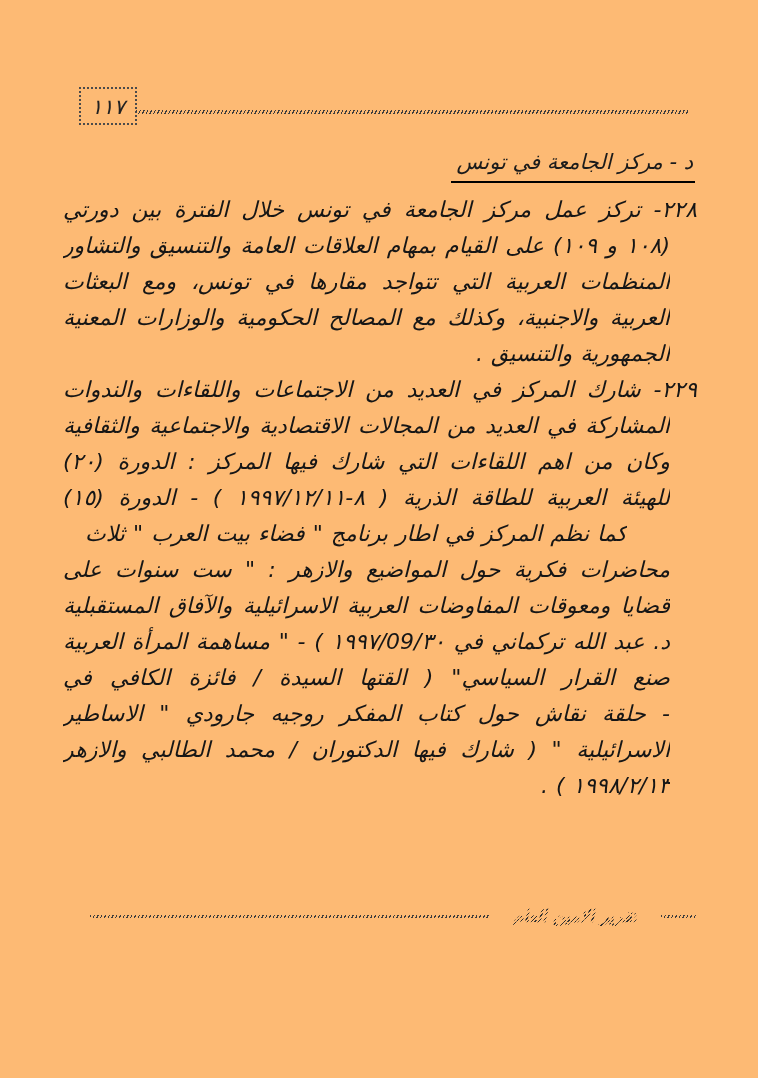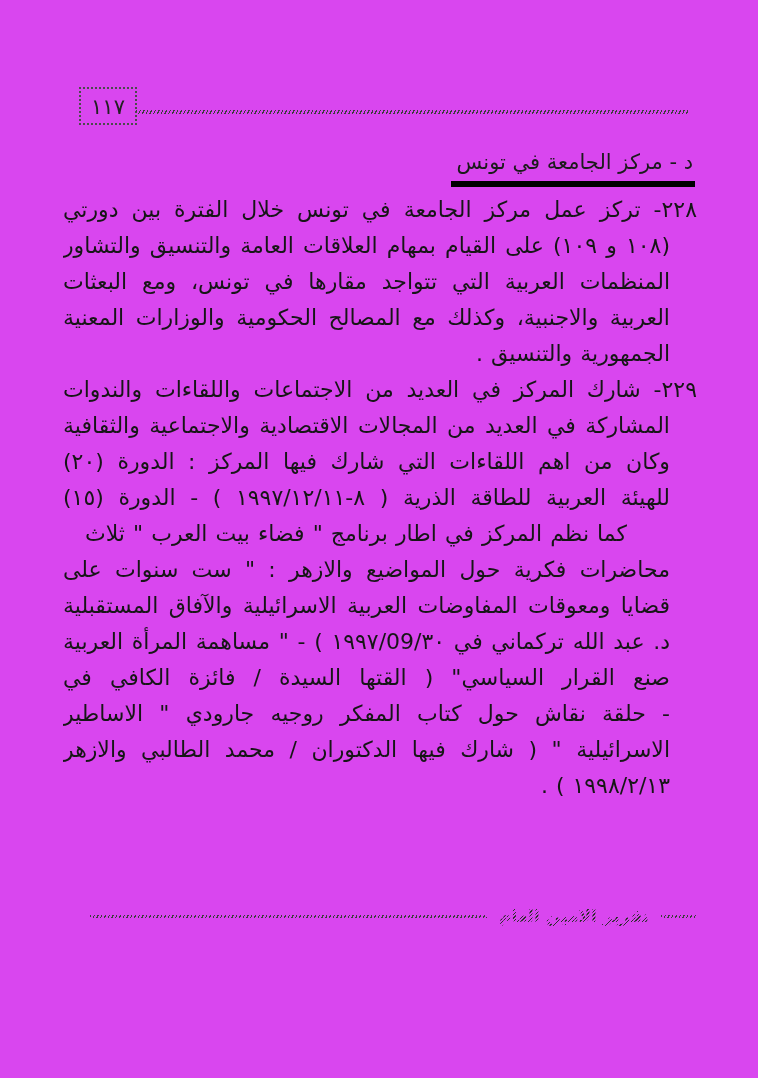--- a/index.html
+++ b/index.html
@@ -1,23 +1,24 @@
 <!DOCTYPE html>
 <html lang="ar" dir="rtl"><head>
 <meta charset="utf-8">
 <style>
   html,body{margin:0;padding:0;background:#ffffff;}
   .page{
     position:relative;
     width:758px;height:1078px;
-    background:#d946ef;
+    background:#fdba74;
     font-family:"DejaVu Sans", sans-serif;
     color:#1c1c1c;
     overflow:hidden;
     direction:rtl;
+    font-style:italic;
   }
   
   .pagenum-box{
     position:absolute;left:79px;top:87px;
     min-width:36px;height:32px;
     border:2px dotted #4b4b4b;
     padding:2px 9px 0 9px;
     display:flex;align-items:center;justify-content:center;
     font-size:21px;letter-spacing:3px;color:#222;
     direction:ltr;
@@ -27,39 +28,39 @@
     background-image:repeating-linear-gradient(115deg,#3d3d3d 0 1.2px,rgba(0,0,0,0) 1.2px 3.4px);
   }
   .top-rule{
     position:absolute;left:136px;top:110px;width:552px;height:4px;
   }
   
   .heading{
     position:absolute;top:150px;right:63px;
     font-size:21px;color:#1b1b1b;
     padding:0 2px 7px 6px;
-    border-bottom:6px solid #000000;
+    border-bottom:2px solid #000000;
   }
   
   .body-text{
     position:absolute;top:192px;right:61px;left:63px;
     font-size:22px;line-height:36px;color:#161616;
   }
   .ln{
     height:36px;overflow:hidden;
     text-align:justify;text-align-last:justify;
     word-spacing:1px;
   }
   .ln.c{margin-right:27px;}
   .ln.end{text-align-last:right;}
   .ln.ind{margin-right:70px;margin-left:22px;}
   
   .footer{
     position:absolute;top:903px;right:61px;left:90px;height:26px;
-    display:flex;align-items:center;gap:12px;direction:rtl;
+    display:flex;align-items:center;gap:24px;direction:rtl;
   }
   .footer-dashes{width:36px;height:3px;}
   .footer-rule{flex:1;height:3px;}
   .footer-title{
     font-size:17px;font-weight:bold;letter-spacing:1px;
     color:#4a4a4a;
     background-image:repeating-linear-gradient(135deg,#2e2e2e 0 1px,rgba(0,0,0,0) 1px 2.6px);
     -webkit-background-clip:text;background-clip:text;
     -webkit-text-fill-color:transparent;
     white-space:nowrap;

